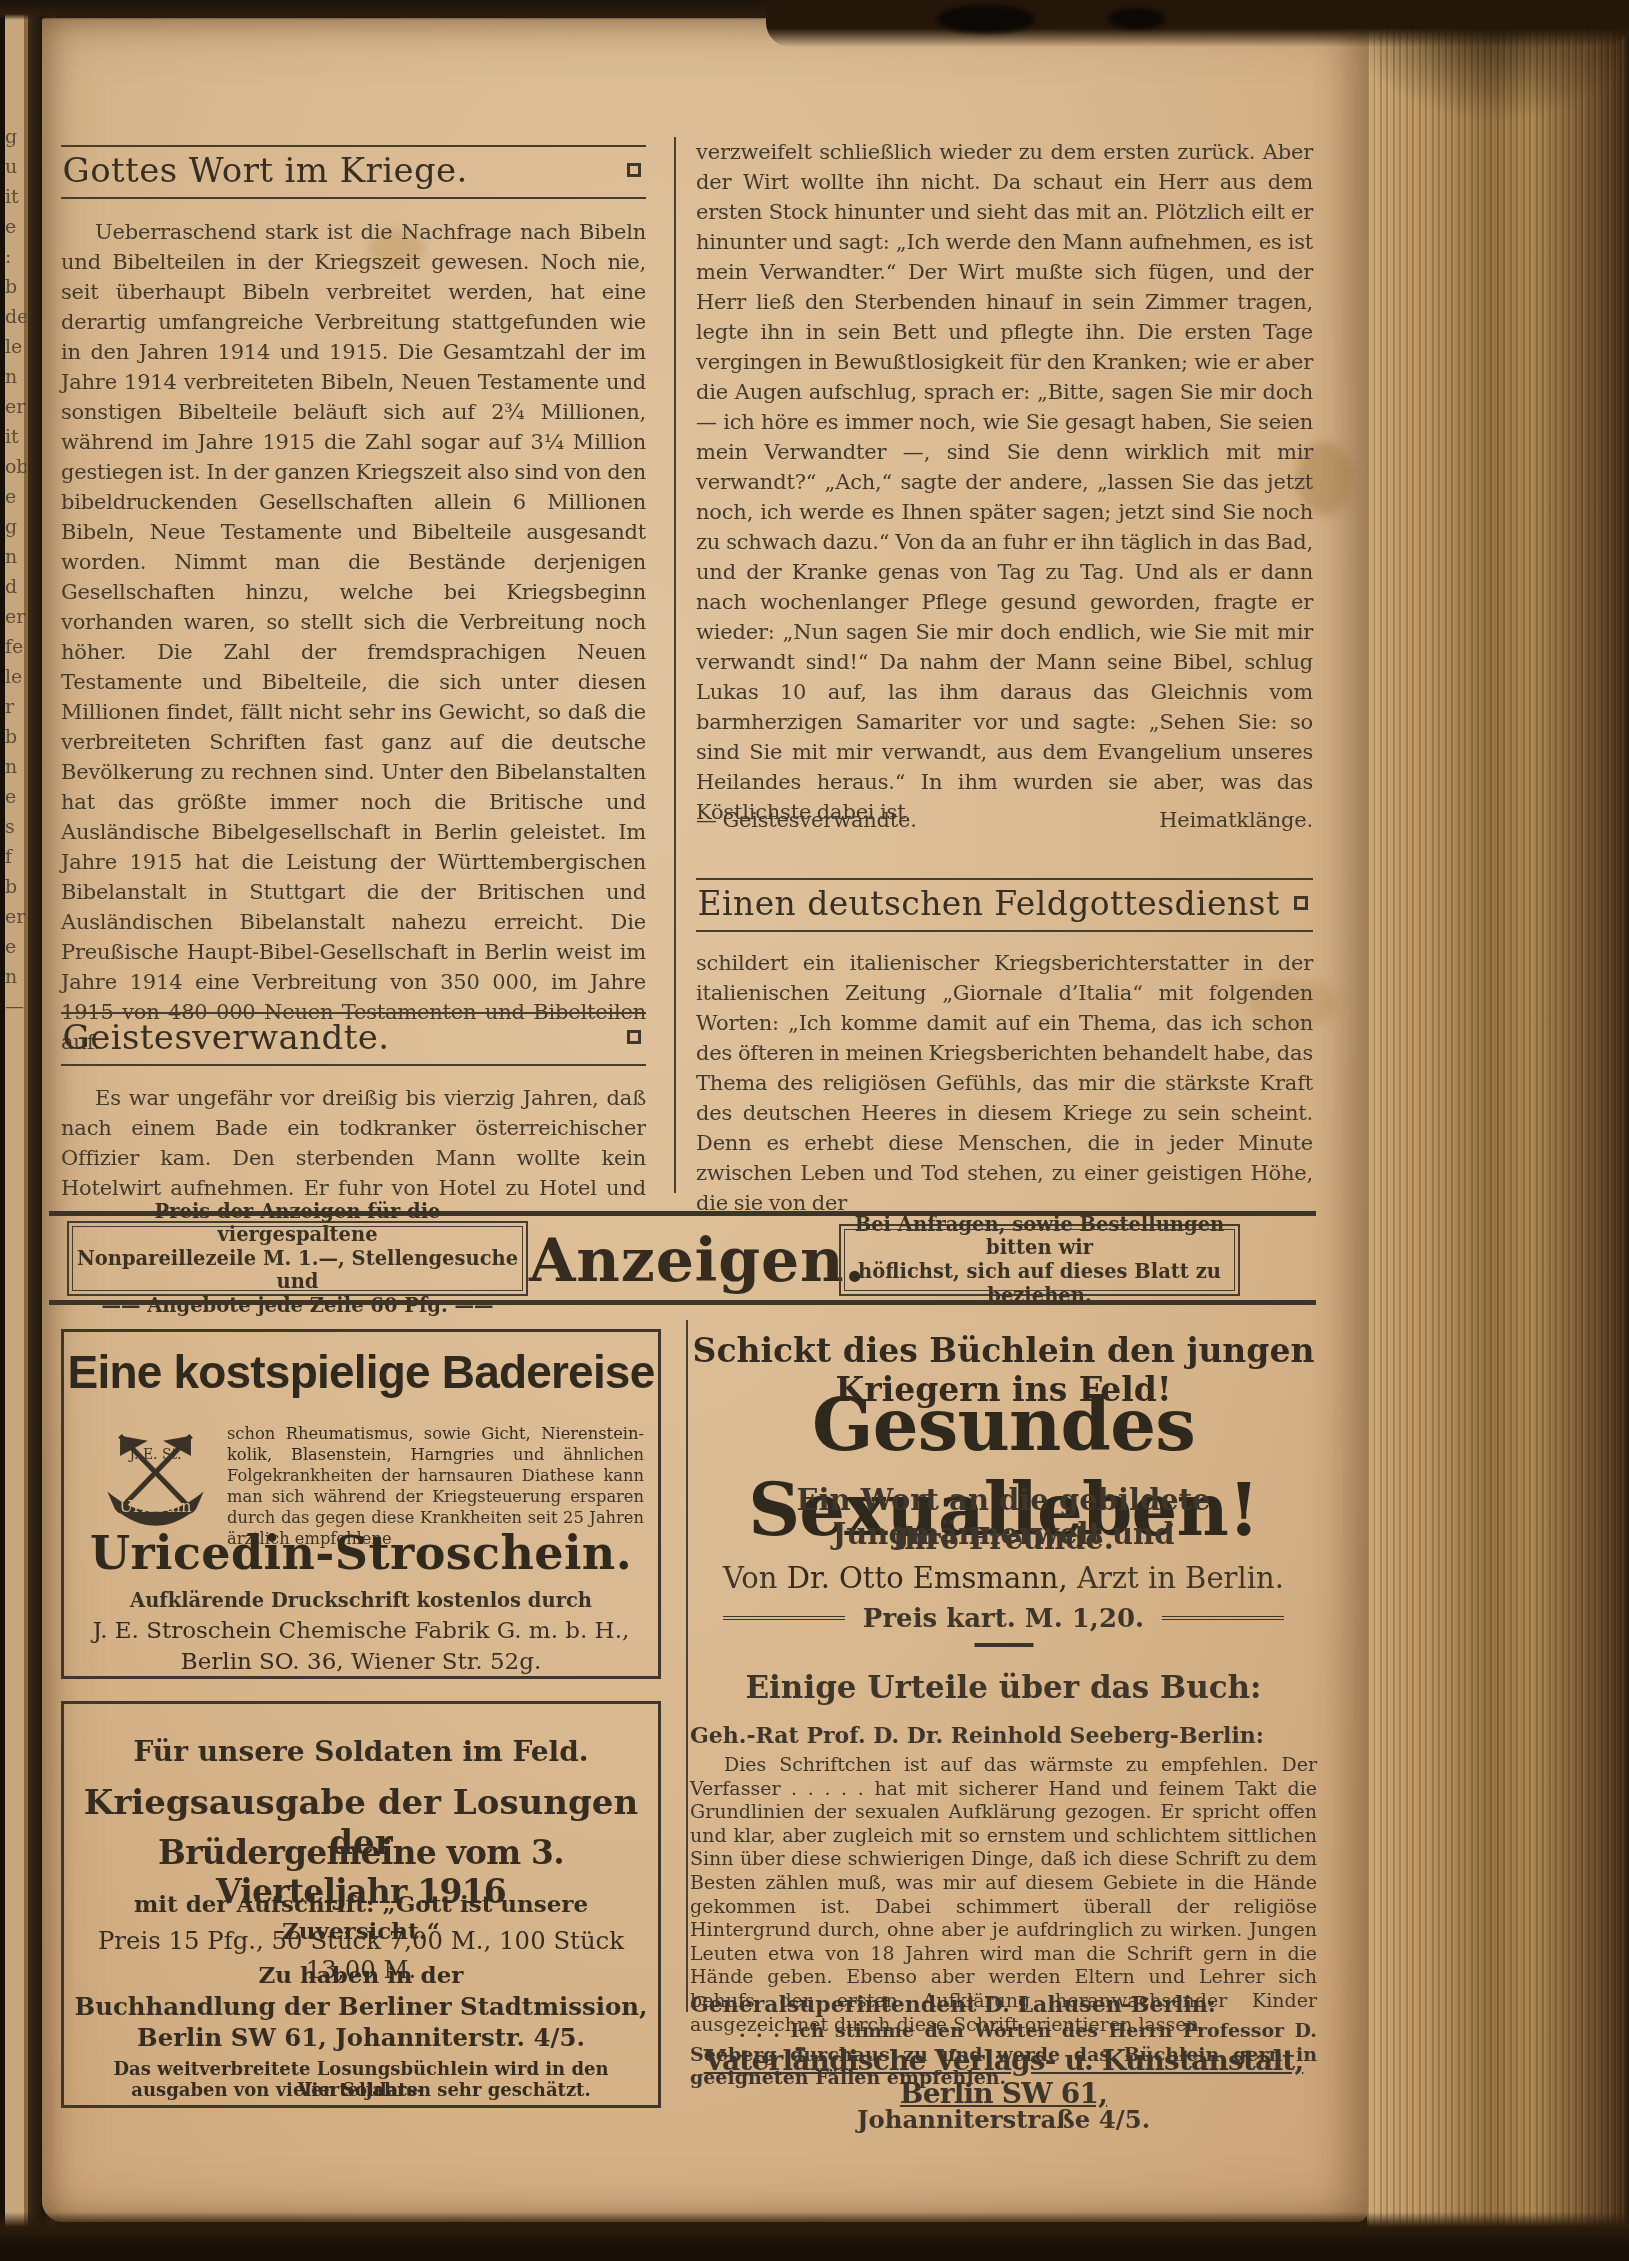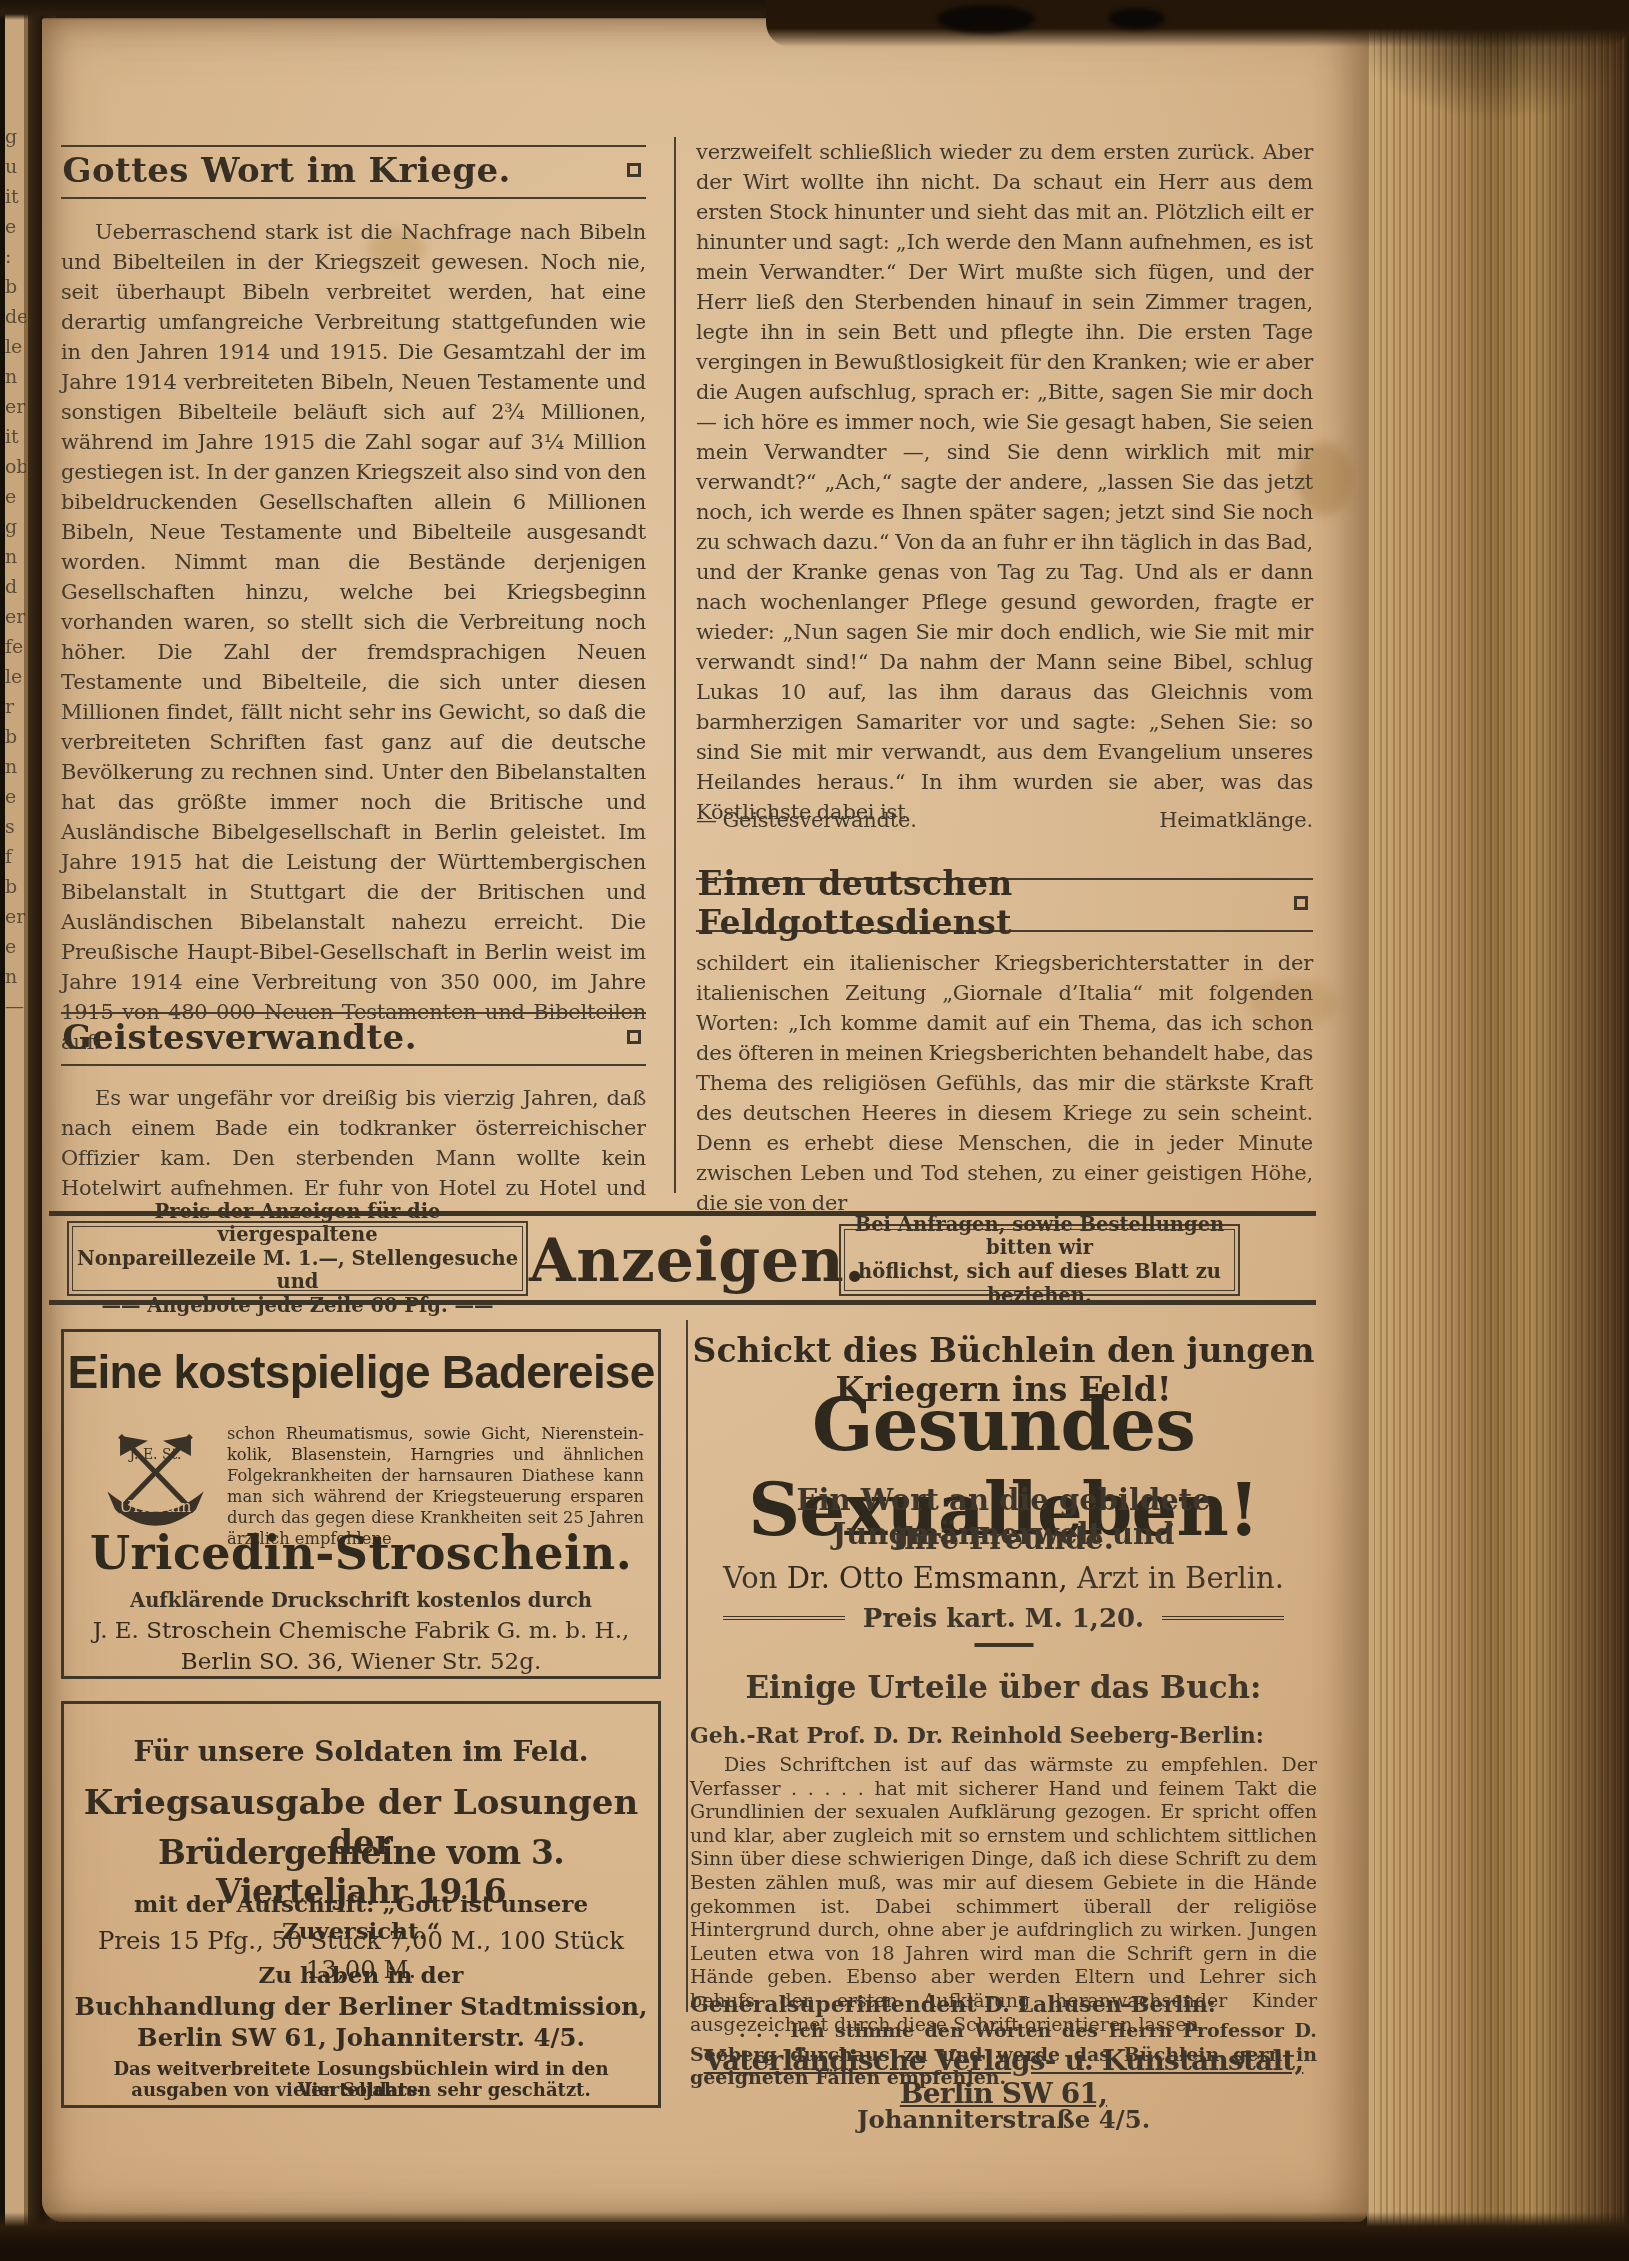--- a/index.html
+++ b/index.html
@@ -67,21 +67,21 @@
   .stain.s2 { left:1254px; top:424px; width:57px; height:73px; background:rgba(150,108,52,.35); }
   .stain.s3 { left:1206px; top:961px; width:90px; height:49px; background:rgba(160,118,60,.22); }
 
   
   .col-divider { position:absolute; background:#4a4134; width:2.4px; }
   .cd1 { left:632px; top:119px; height:1056px; }
   .cd2 { left:644px; top:1302px; height:692px; }
 
   .sec-head { position:absolute; border-top:2.4px solid #463d2f; border-bottom:2.4px solid #463d2f;
     display:flex; align-items:center; justify-content:space-between; padding:0 4.9px 3.3px 1.6px; }
-  .sec-head .t { font-weight:bold; letter-spacing:0.4px; color:#372f23; }
+  .sec-head .t { font-weight:normal; letter-spacing:0.4px; color:#372f23; }
   .sq { width:14px; height:14px; border:3.3px solid #40382b; background:transparent; flex:0 0 auto; }
 
   .body-txt {
     position:absolute; text-align:justify; font-size:21px; line-height:30px;
     letter-spacing:-0.2px; word-spacing:-0.8px; color:#423a2d;
   }
   .body-txt.indent { text-indent:34px; }
   .closing-row { display:flex; justify-content:space-between; }
 
   

